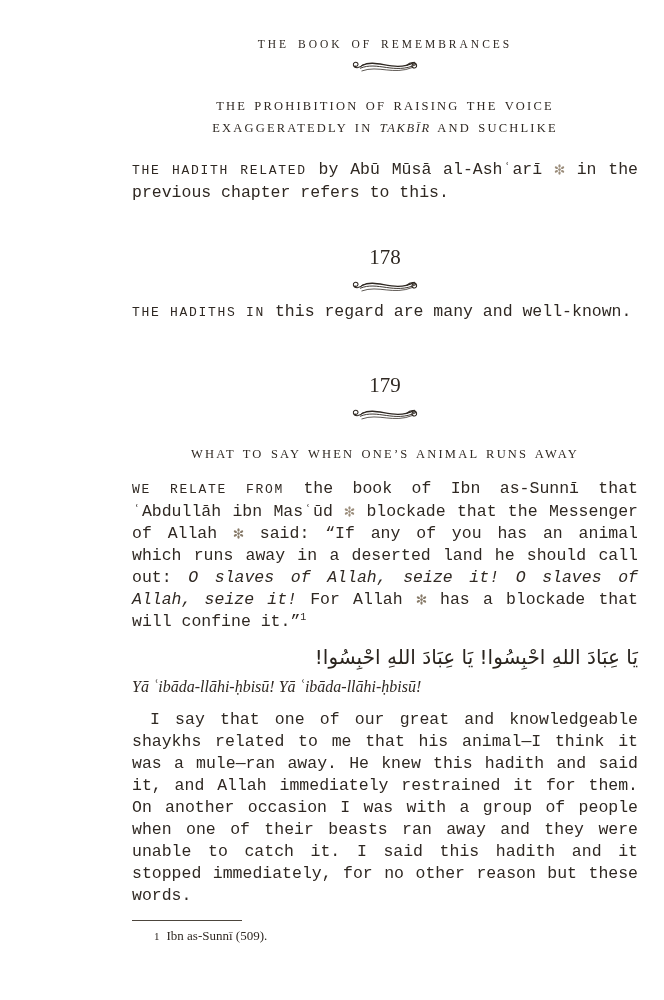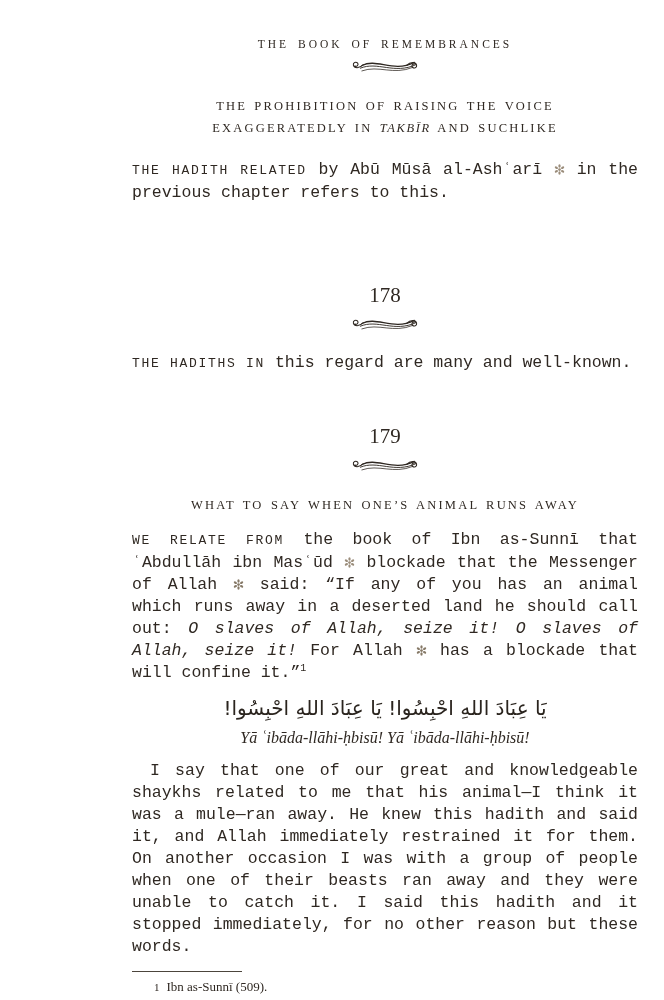--- a/index.html
+++ b/index.html
@@ -51,34 +51,33 @@
   sup.fn-ref { font-size:10px; line-height:0; vertical-align:6px; }
 
   .hon {
     display:inline-block;
     width:11px; height:11px;
     color:#9a8c7a;
     vertical-align:-1px;
   }
   .hon.dense { color:#857866; }
 
-  .gap-178 { margin-top:78px; }
+  .gap-178 { margin-top:40px; }
   .gap-179 { margin-top:48px; }
 
   .arabic {
     direction:rtl;
-    text-align:center;
+    text-align:right;
     font-family:"DejaVu Sans", sans-serif;
     font-size:20px;
     line-height:32px;
     margin-top:8px;
     color:#2a241e;
   }
   .transliteration {
-    text-align:center;
     font-style:italic;
     font-size:16px;
     line-height:22px;
     margin-top:3px;
   }
   .para.closing { margin-top:11px; text-indent:18px; }
 
   .footnote-block { margin-top:13px; }
   .footnote-rule {
     width:110px;
@@ -144,21 +143,21 @@
       </p>
     </div>
 
     <div>
       <div class="section-number gap-178">178</div>
       <div class="ornament-row">
         <svg width="74" height="23">
             <use href="#swash"></use>
           </svg>
       </div>
-      <p class="para first" style="margin-top:14px;">
+      <p class="para first" style="margin-top:1px;">
         <span class="lead">THE HADITHS IN</span><span> this regard are many and well-known.</span>
       </p>
     </div>
 
     <div>
       <div class="section-number gap-179">179</div>
       <div class="ornament-row">
         <svg width="74" height="23">
             <use href="#swash"></use>
           </svg>

